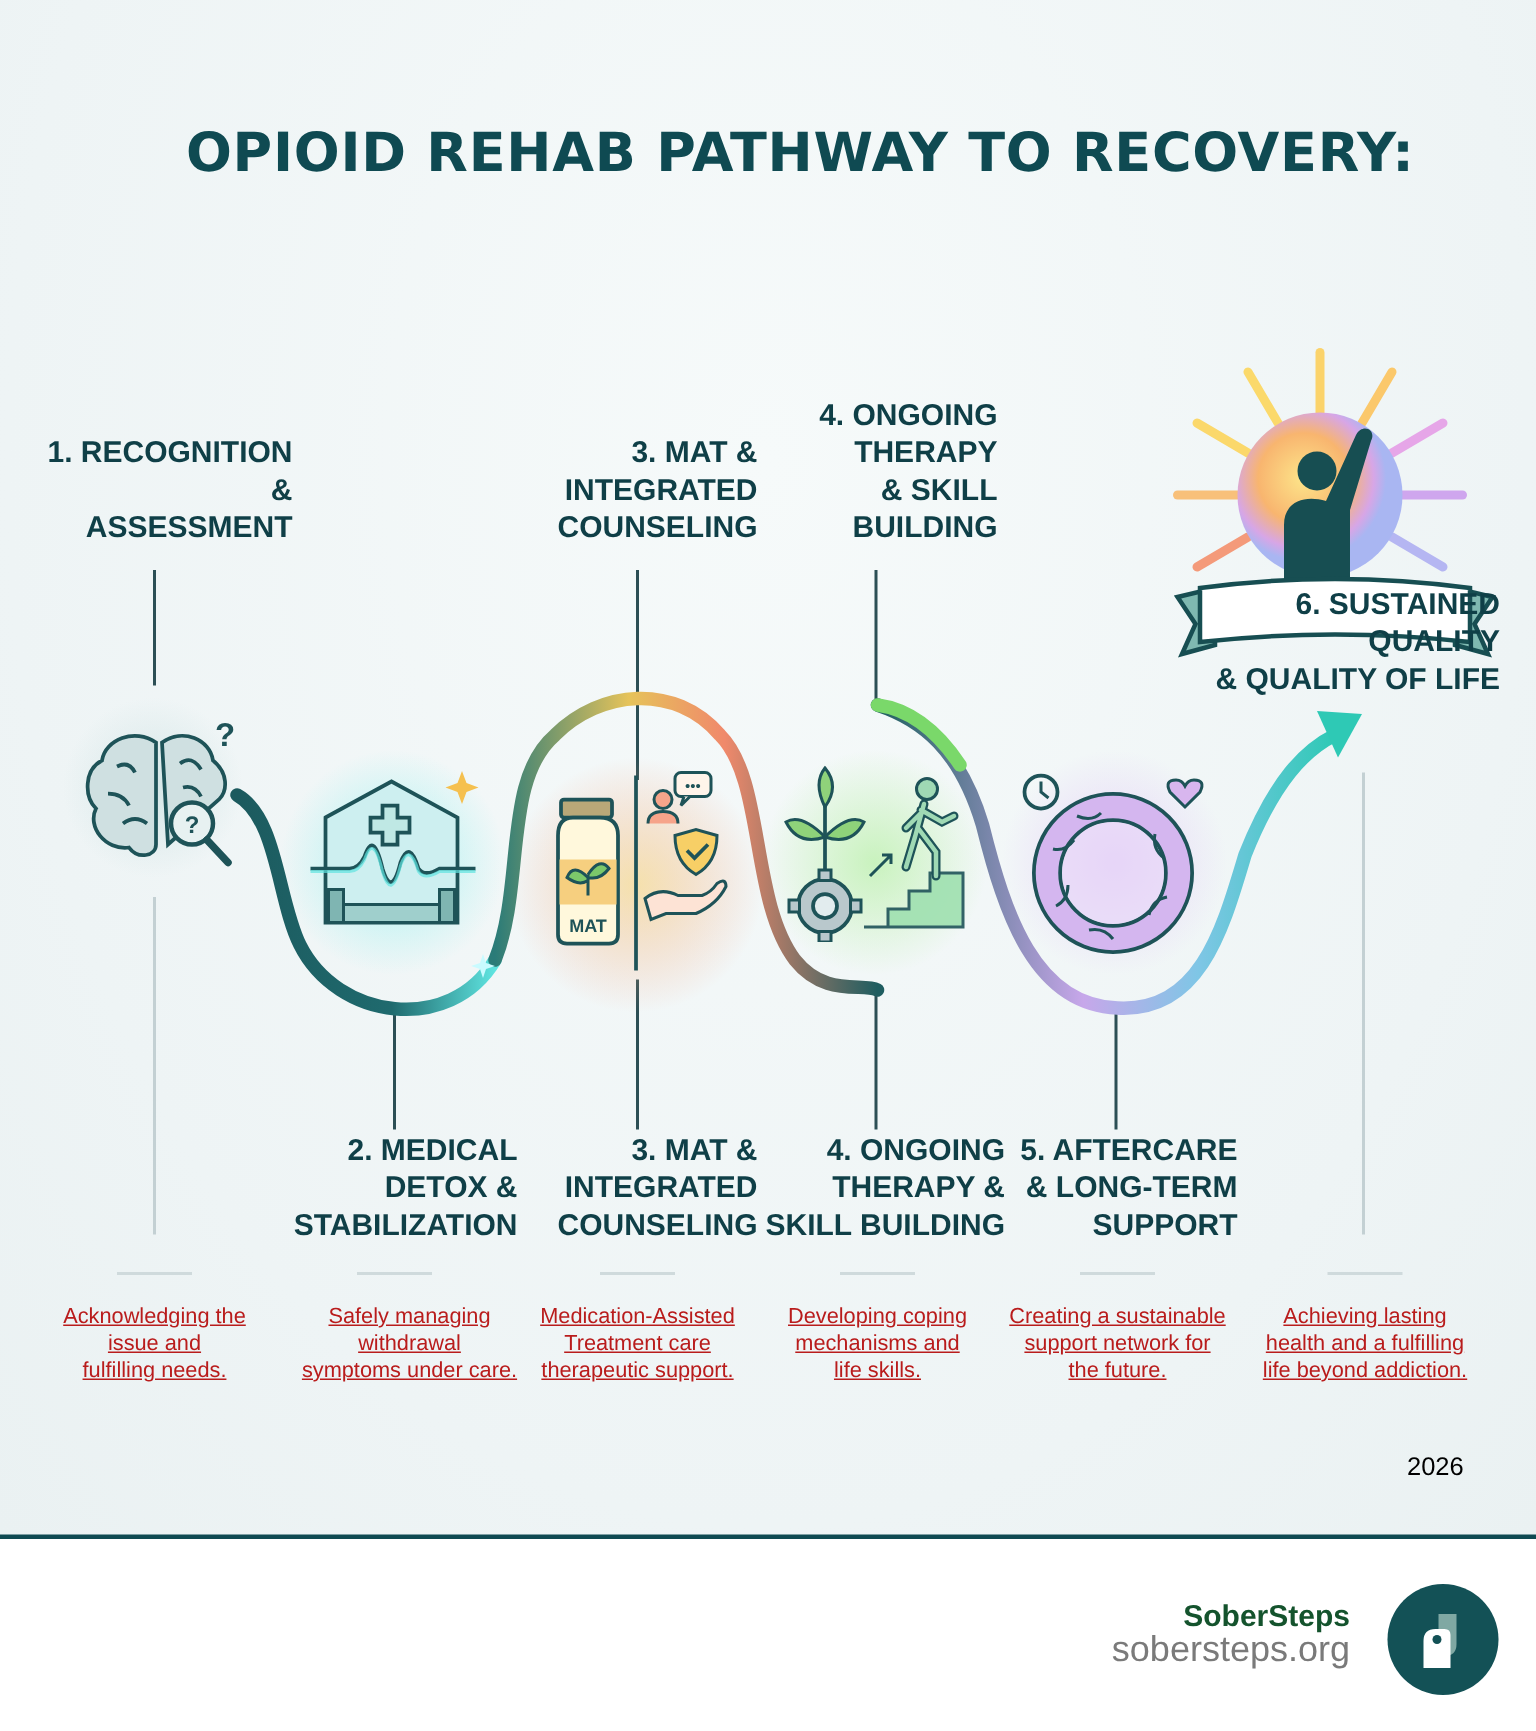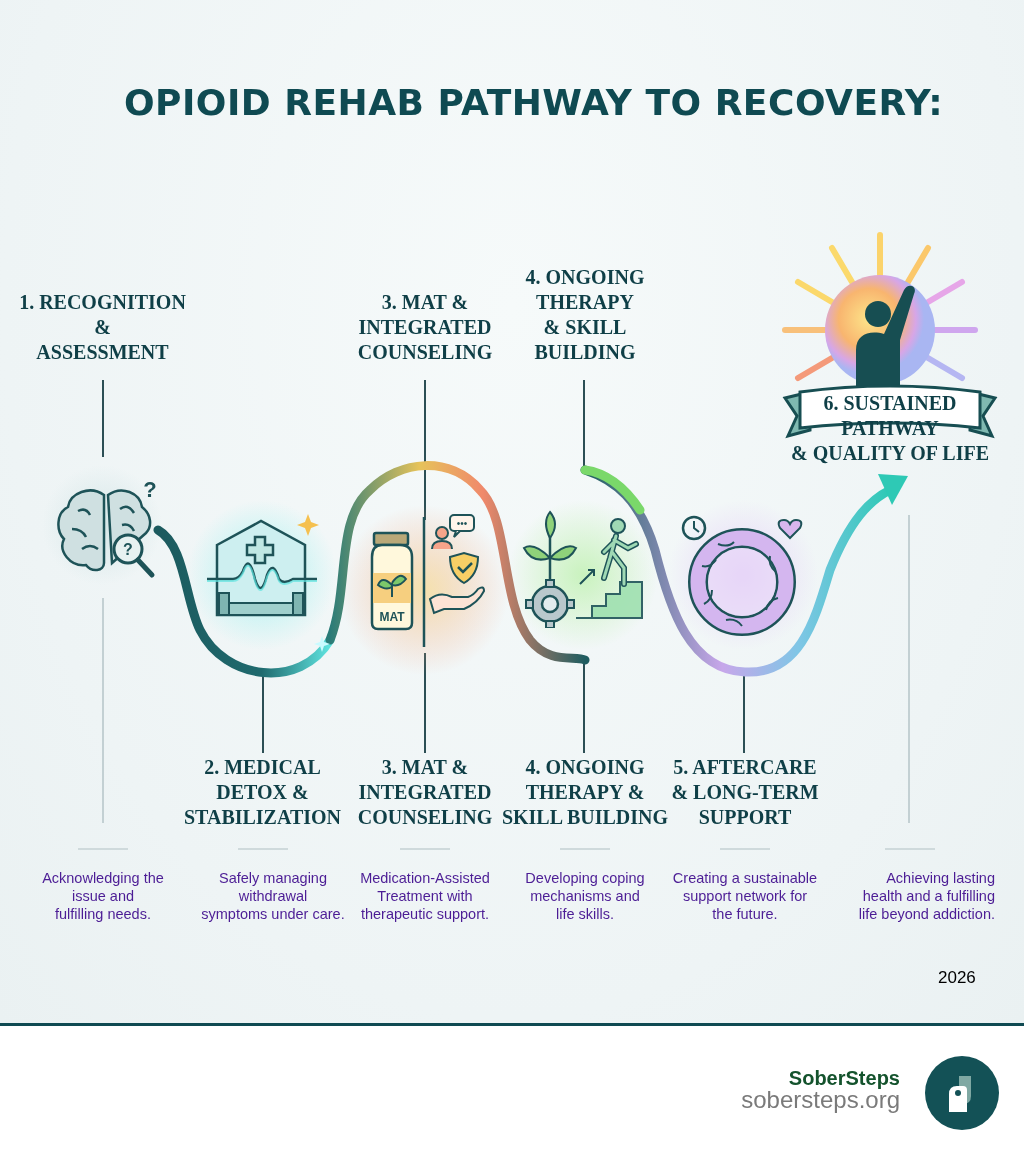--- a/index.html
+++ b/index.html
@@ -4,24 +4,24 @@
 <style>
   * { margin:0; padding:0; box-sizing:border-box; }
   html, body { width:1024px; height:1154px; overflow:hidden; }
   body { font-family:"Liberation Sans", sans-serif; background:#ffffff; position:relative; color:#0f4048; }
   .canvas { position:absolute; left:0; top:0; width:1024px; height:1024px;
     background: radial-gradient(ellipse at 50% 30%, #f6fafa 0%, #eef4f5 70%, #eaf1f2 100%); }
   .title { position:absolute; left:0; top:80px; width:1024px; text-align:center;
     font-family:"DejaVu Sans", sans-serif; font-weight:bold; font-size:36px; line-height:46px;
     color:#0f4a52; letter-spacing:0.5px; }
   .title div { white-space:nowrap;margin-left:43px; }
-  .label { position:absolute; text-align:center; font-family:Liberation Serif, serif;
+  .label { position:absolute; text-align:right; font-family:Liberation Sans, sans-serif;
     font-weight:bold; font-size:20px; line-height:25px; color:#0f3f47; }
   .label span { display:block; white-space:nowrap; }
-  .desc { position:absolute; text-align:center; font-size:14.5px; line-height:18px; color:#4c1d95; width:170px; }
+  .desc { position:absolute; text-align:center; font-size:14.5px; line-height:18px; color:#b91c1c; width:170px;text-decoration:underline; }
   .desc span { display:block; white-space:nowrap; }
   .vline { position:absolute; width:2px; background:#2c4f55; }
   .vline.light { background:#c3d0d3; width:2px; }
   .hdash { position:absolute; height:2px; width:50px; background:#cfdadc; }
   .year { position:absolute; left:938px; top:968px; font-size:17px; color:#000000;text-align:right; }
   .footer-rule { position:absolute; left:0; top:1023px; width:1024px; height:3px; background:#0f4a52; }
   .brand { position:absolute; right:124px; top:1066px; text-align:right; }
   .brand-name { font-weight:bold; font-size:20px; color:#14532d; line-height:24px; }
   .brand-url { font-size:24px; color:#7a7a7a; line-height:20px; }
   .logo { position:absolute; left:925px; top:1056px; width:74px; height:74px; border-radius:50%; background:#135156; }
@@ -252,21 +252,21 @@
   <span>SKILL BUILDING</span>
 </div>
 <div class="label" style="left:665px; top:755px; width:160px;">
   <span>5. AFTERCARE</span>
   <span>&amp; LONG-TERM</span>
   <span>SUPPORT</span>
 </div>
 
 <div class="label" style="left:780px; top:391px; width:220px; line-height:25px;">
   <span>6. SUSTAINED</span>
-  <span>PATHWAY</span>
+  <span>QUALITY</span>
   <span>&amp; QUALITY OF LIFE</span>
 </div>
 
 <div class="hdash" style="left:78px; top:848px;"></div>
 <div class="hdash" style="left:238px; top:848px;"></div>
 <div class="hdash" style="left:400px; top:848px;"></div>
 <div class="hdash" style="left:560px; top:848px;"></div>
 <div class="hdash" style="left:720px; top:848px;"></div>
 <div class="hdash" style="left:885px; top:848px;"></div>
 
@@ -275,34 +275,34 @@
   <span>issue and</span>
   <span>fulfilling needs.</span>
 </div>
 <div class="desc" style="left:188px; top:869px;">
   <span>Safely managing</span>
   <span>withdrawal</span>
   <span>symptoms under care.</span>
 </div>
 <div class="desc" style="left:340px; top:869px;">
   <span>Medication-Assisted</span>
-  <span>Treatment with</span>
+  <span>Treatment care</span>
   <span>therapeutic support.</span>
 </div>
 <div class="desc" style="left:500px; top:869px;">
   <span>Developing coping</span>
   <span>mechanisms and</span>
   <span>life skills.</span>
 </div>
 <div class="desc" style="left:660px; top:869px;">
   <span>Creating a sustainable</span>
   <span>support network for</span>
   <span>the future.</span>
 </div>
-<div class="desc" style="left:825px; top:869px;text-align:right;">
+<div class="desc" style="left:825px; top:869px;">
   <span>Achieving lasting</span>
   <span>health and a fulfilling</span>
   <span>life beyond addiction.</span>
 </div>
 
 <div class="year">2026</div>
 
 <div class="footer-rule"></div>
 
 <div class="brand">

